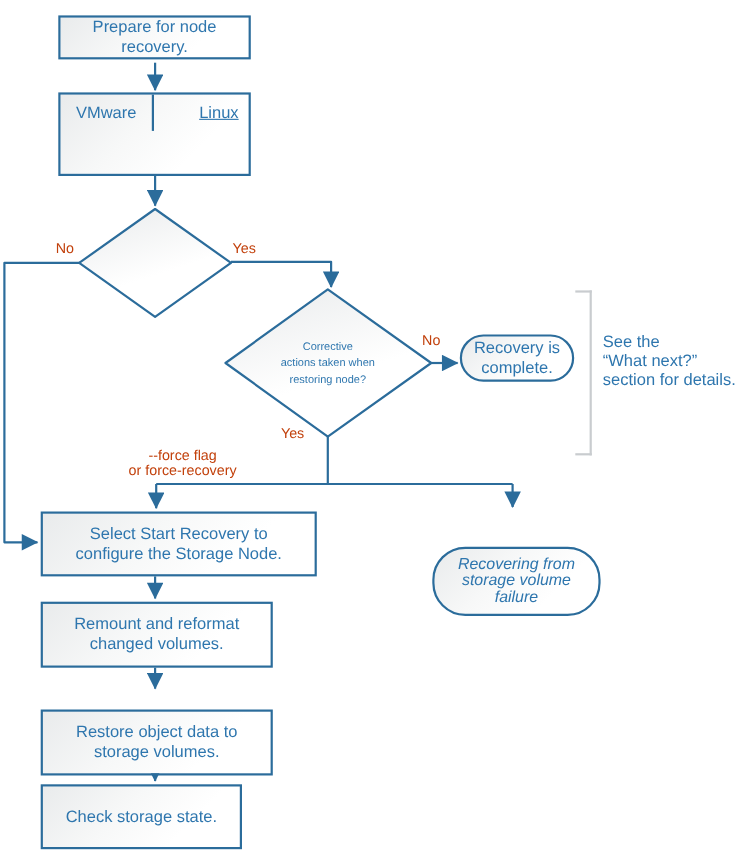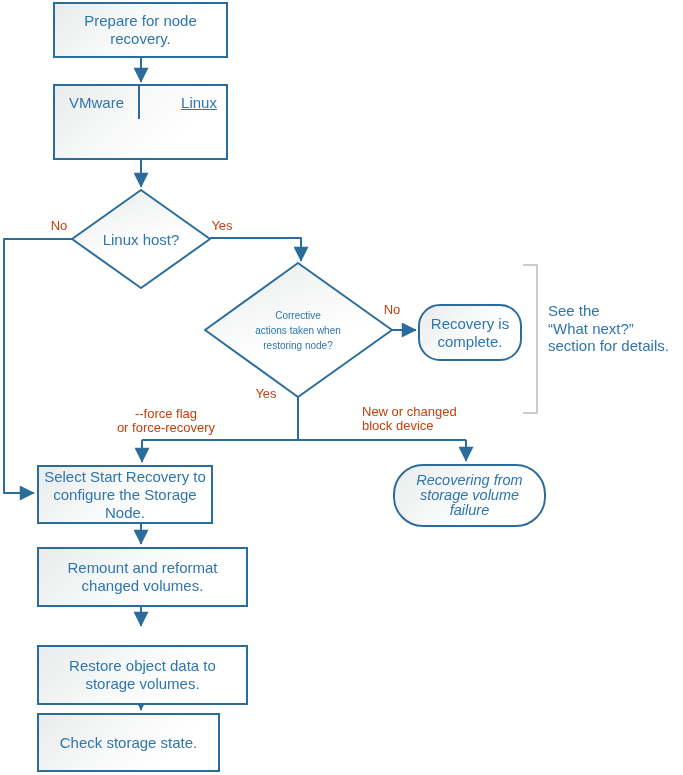--- a/index.html
+++ b/index.html
@@ -19,21 +19,21 @@
     background:linear-gradient(135deg,#e9ebec 0%,#f7f8f8 40%,#ffffff 72%);
     display:flex;align-items:center;justify-content:center;
     text-align:center;
   }
   .txt{
     white-space:pre-line;
     font-size:15px;line-height:18px;
     color:#2E76AE;
   }
   .stadium1{border-radius:22px;}
-  .stadium2{border-radius:30px;}
+  .stadium2{border-radius:30px;margin-top:33px;}
   .stadium2 .txt{font-style:italic;font-size:14.5px;line-height:15px;}
   .replace-header{
     box-sizing:border-box;height:37px;border-bottom:2px solid #2B6C9B;
     display:flex;align-items:center;justify-content:center;
   }
   .replace-row{display:flex;height:33px;gap:32px;}
   .replace-cell{
     box-sizing:border-box;flex:0 0 85px;
     display:flex;align-items:center;justify-content:center;
   }
@@ -94,58 +94,55 @@
       <path d="M141 607 V626" marker-end="url(#arrow)"></path>
       <path d="M141 689 V710" marker-end="url(#arrow)"></path>
     </g>
 
     <g stroke="#2B6C9B" stroke-width="2" fill="url(#shapeGrad)" stroke-linejoin="round">
       <polygon points="141,190 210,239 141,288 72,239"></polygon>
       <polygon points="298,263 392,330 298,397 205,330"></polygon>
     </g>
   </svg>
 
-  <div class="shape" style="left:53px;top:2px;width:175px;height:56px;">
+  <div class="shape" style="left:53px;top:14px;width:175px;height:40px;">
     <span class="txt">Prepare for node
 recovery.</span>
   </div>
 
   <div class="shape" style="left:53px;top:84px;width:175px;height:76px;display:block;">
     <div class="replace-row">
       <div class="replace-cell first">
         <span class="txt">VMware</span>
       </div>
       <div class="replace-cell second">
         <span class="txt">Linux</span>
       </div>
     </div>
   </div>
 
-  <div class="dtext" style="left:71px;top:210px;width:140px;height:58px;">
-    <span class="txt" style="font-size:15px;">Linux host?</span>
-  </div>
 
   <div class="dtext" style="left:213px;top:300px;width:170px;height:60px;">
     <span class="txt">Corrective
 actions taken when
 restoring node?</span>
   </div>
 
-  <div class="shape stadium1" style="left:418px;top:304px;width:104px;height:57px;">
+  <div class="shape stadium1" style="left:418px;top:304px;width:104px;height:43px;">
     <span class="txt">Recovery is
 complete.</span>
   </div>
 
   <div class="shape stadium2" style="left:393px;top:464px;width:153px;height:63px;">
     <span class="txt">Recovering from
 storage volume
 failure</span>
   </div>
 
-  <div class="shape" style="left:37px;top:465px;width:176px;height:59px;">
+  <div class="shape" style="left:37px;top:465px;width:251px;height:59px;">
     <span class="txt">Select Start Recovery to
 configure the Storage Node.</span>
   </div>
 
   <div class="shape" style="left:37px;top:547px;width:211px;height:60px;">
     <span class="txt">Remount and reformat
 changed volumes.</span>
   </div>
 
   <div class="shape" style="left:37px;top:629px;width:211px;height:60px;margin-top:16px;">
@@ -161,21 +158,19 @@
 
   <div class="flowlabel center" style="left:204px;top:219px;width:36px;">Yes</div>
 
   <div class="flowlabel center" style="left:374px;top:303px;width:36px;">No</div>
 
   <div class="flowlabel center" style="left:248px;top:387px;width:36px;">Yes</div>
 
   <div class="flowlabel center" style="left:86px;top:407px;width:160px;">--force flag
 or force-recovery</div>
 
-  <div class="flowlabel" style="left:362px;top:405px;width:130px;text-align:left;">New or changed
-block device</div>
 
   <div class="bracket"></div>
   <div class="note">See the
 “What next?”
 section for details.</div>
 
 </div>
 
 </body></html>

